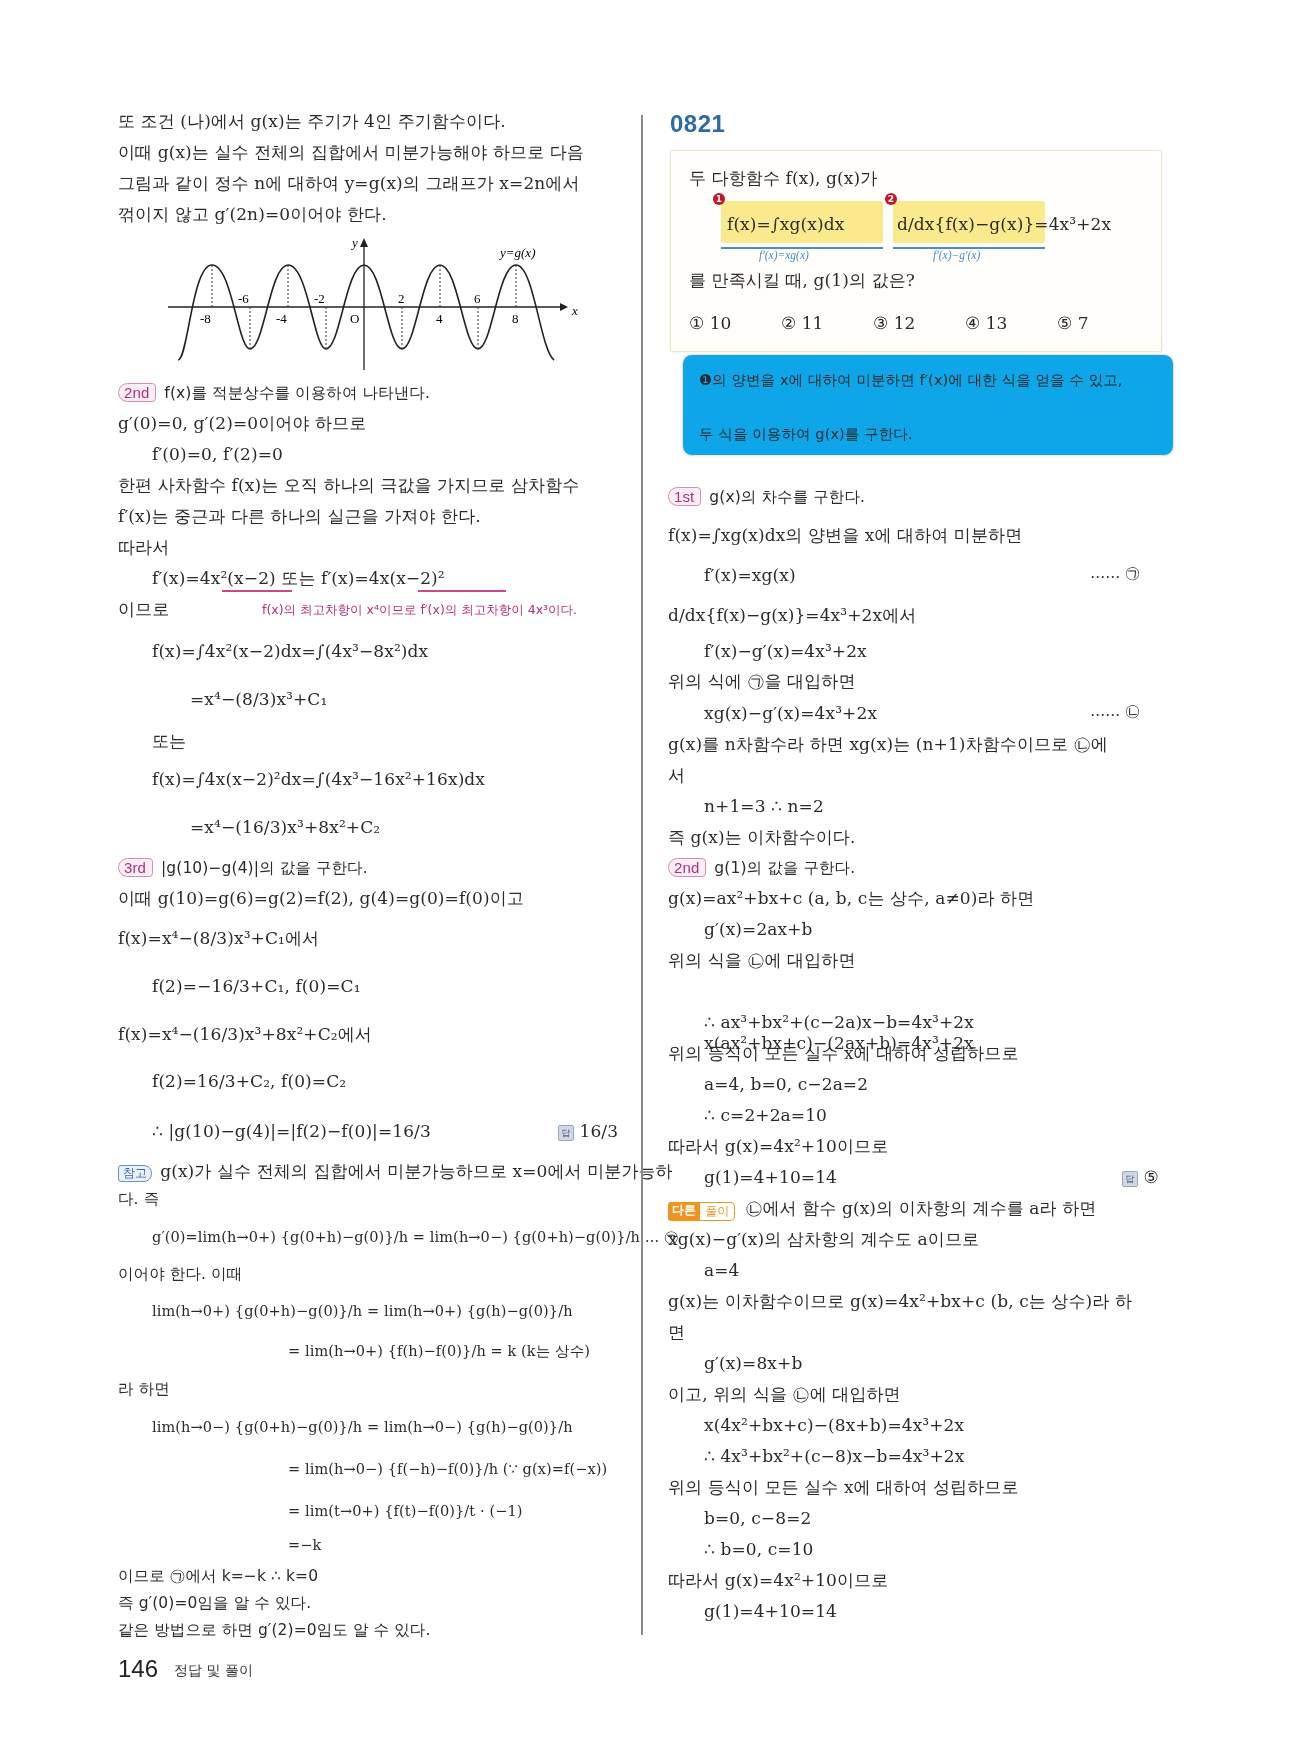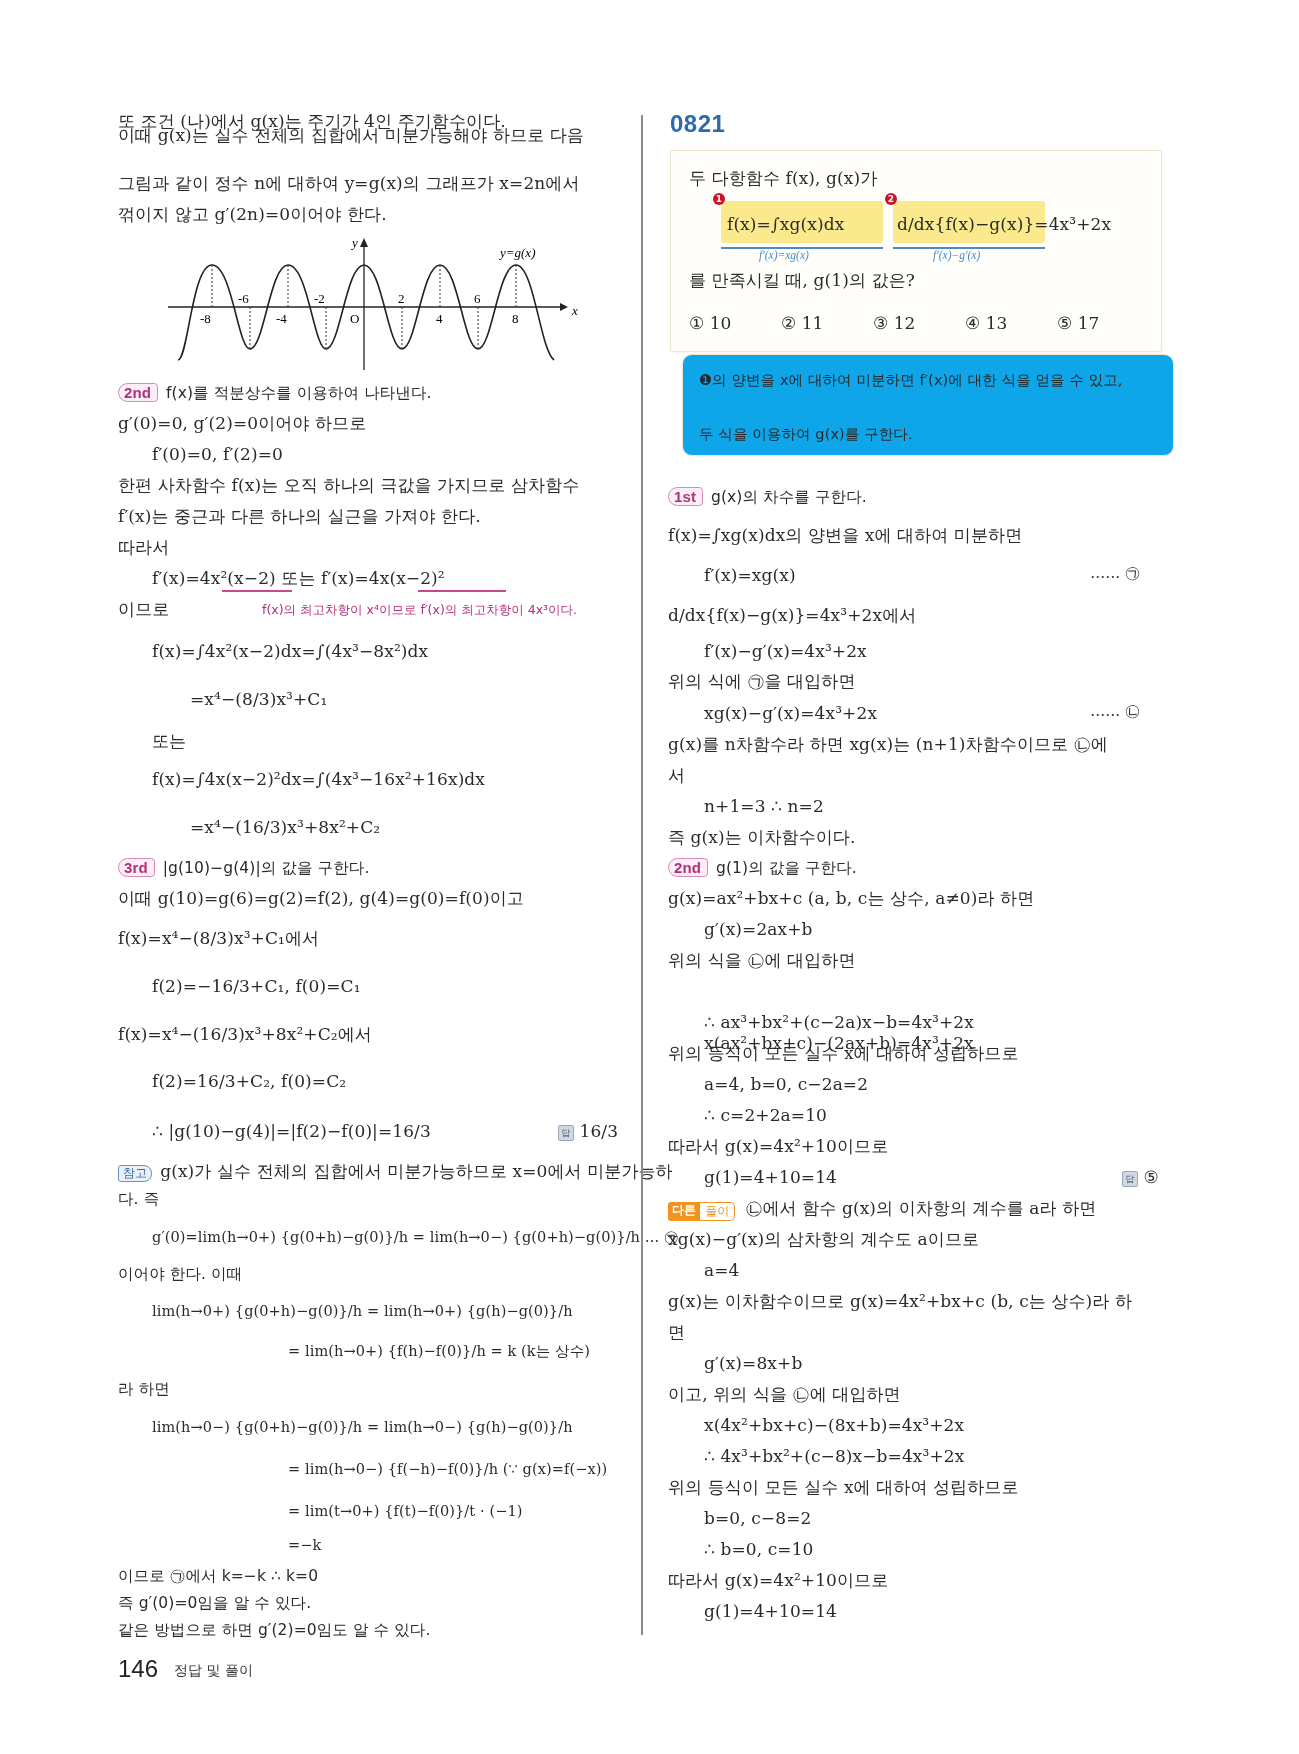--- a/index.html
+++ b/index.html
@@ -7,21 +7,21 @@
          font-family:"DejaVu Serif","Liberation Serif",serif; color:#2a2a2a; }
   .page { position:absolute; left:0; top:0; width:1296px; height:1754px; }
   .col { position:absolute; top:110px; }
   .col-left { left:118px; width:500px; }
   .col-right { left:670px; width:500px; }
   .divider { position:absolute; left:641px; top:115px; width:2px; height:1520px; background:#8a8a8a; }
   .ln { position:absolute; left:0; white-space:nowrap; font-size:17px; line-height:22px; letter-spacing:0.1px; }
   .ln.ind { left:34px; }
   .ln.ind2 { left:72px; }
   .sans { font-family:"DejaVu Sans","Liberation Sans",sans-serif; font-size:15.5px; }
-  .step { display:inline-block; font-family:"Liberation Sans","DejaVu Sans",sans-serif; font-weight:bold;
+  .step { display:inline-block; font-family:"Liberation Sans","DejaVu Sans",sans-serif; font-weight:normal;
           font-size:15px; color:#b0307a; border:1.5px solid #d58cb8; border-radius:10px 4px 4px 10px;
           padding:0 6px 0 5px; margin-right:8px; line-height:17px; background:#fbeef6; }
   .ref-badge { display:inline-block; font-family:"DejaVu Sans",sans-serif; font-size:12px; color:#3a6ea5;
           border:1.5px solid #6a92c4; border-radius:3px 8px 8px 3px; padding:0 4px; line-height:15px; margin-right:8px; background:#e9f0fa; }
   .alt-badge { display:inline-flex; font-family:"DejaVu Sans",sans-serif; font-size:12px; line-height:17px; margin-right:10px; }
   .alt-badge .a { background:#f0941f; color:#fff; padding:0 4px; border-radius:3px 0 0 3px; font-weight:bold; }
   .alt-badge .b { background:#fff; color:#f0941f; border:1.5px solid #f0941f; border-left:none; padding:0 5px; border-radius:0 5px 5px 0; }
   .ans-icon { display:inline-block; width:14px; height:14px; background:#cfd8e3; border:1px solid #98a8bb; color:#50657f;
           font-family:"DejaVu Sans",sans-serif; font-size:9px; line-height:14px; text-align:center; border-radius:2px; vertical-align:middle; }
   .note-pink { position:absolute; font-family:"DejaVu Sans",sans-serif; font-size:12.5px; color:#b52c7d; white-space:nowrap; }
@@ -39,21 +39,21 @@
   .footer-label { position:absolute; left:174px; top:1662px; font-family:"DejaVu Sans",sans-serif; font-size:14px; color:#333; }
   .graph { position:absolute; left:50px; top:125px; }
 </style>
 </head>
 <body>
 
 <div class="page">
 
   <div class="col col-left">
     <div class="ln" style="top:0">또 조건 (나)에서 g(x)는 주기가 4인 주기함수이다.</div>
-    <div class="ln" style="top:14px">이때 g(x)는 실수 전체의 집합에서 미분가능해야 하므로 다음</div>
+    <div class="ln" style="top:31px">이때 g(x)는 실수 전체의 집합에서 미분가능해야 하므로 다음</div>
     <div class="ln" style="top:62px">그림과 같이 정수 n에 대하여 y=g(x)의 그래프가 x=2n에서</div>
     <div class="ln" style="top:93px">꺾이지 않고 g′(2n)=0이어야 한다.</div>
 
     <svg class="graph" width="440" height="135" viewBox="0 0 440 135">
       <line x1="0" y1="72" x2="392" y2="72" stroke="#222" stroke-width="1.3"></line>
       <polygon points="392,68 400,72 392,76" fill="#222"></polygon>
       <line x1="196" y1="135" x2="196" y2="10" stroke="#222" stroke-width="1.3"></line>
       <polygon points="192,12 196,3 200,12" fill="#222"></polygon>
       <path d="M10,125 C20,125 24,30 44,30 C64,30 70,114 82,114 C96,114 102,30 120,30 C140,30 146,114 158,114 C172,114 178,30 196,30 C214,30 220,114 234,114 C248,114 254,30 272,30 C290,30 296,114 310,114 C324,114 330,30 348,30 C366,30 372,114 386,125" fill="none" stroke="#222" stroke-width="1.6"></path>
       <g stroke="#333" stroke-width="1" stroke-dasharray="2,2">
@@ -147,21 +147,21 @@
       <div class="ln" style="left:226px;top:62px">d/dx{f(x)−g(x)}=4x³+2x</div>
       <div class="hl-under" style="left:50px;top:96px;width:162px"></div>
       <div class="hl-under" style="left:222px;top:96px;width:152px"></div>
       <div class="blue-note" style="left:88px;top:98px">f′(x)=xg(x)</div>
       <div class="blue-note" style="left:262px;top:98px">f′(x)−g′(x)</div>
       <div class="ln" style="left:18px;top:118px">를 만족시킬 때, g(1)의 값은?</div>
       <div class="choice" style="left:18px;top:162px">① 10</div>
       <div class="choice" style="left:110px;top:162px">② 11</div>
       <div class="choice" style="left:202px;top:162px">③ 12</div>
       <div class="choice" style="left:294px;top:162px">④ 13</div>
-      <div class="choice" style="left:386px;top:162px">⑤ 17</div>
+      <div class="choice" style="left:386px;top:162px">⑤ 7</div>
     </div>
 
     <div class="hint-box">
       <div class="ln sans" style="left:16px;top:14px;font-size:14.5px">❶의 양변을 x에 대하여 미분하면 f′(x)에 대한 식을 얻을 수 있고,</div>
       <div class="ln sans" style="left:16px;top:68px;font-size:14.5px">두 식을 이용하여 g(x)를 구한다.</div>
     </div>
 
     <div class="ln" style="top:375px;left:-2px">
       <span class="step">1st</span><span class="sans">g(x)의 차수를 구한다.</span>
     </div>

